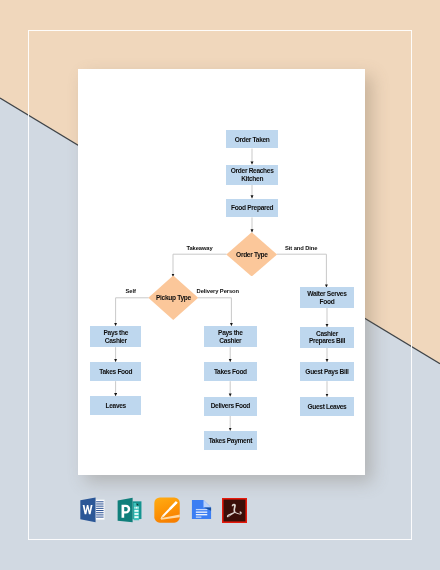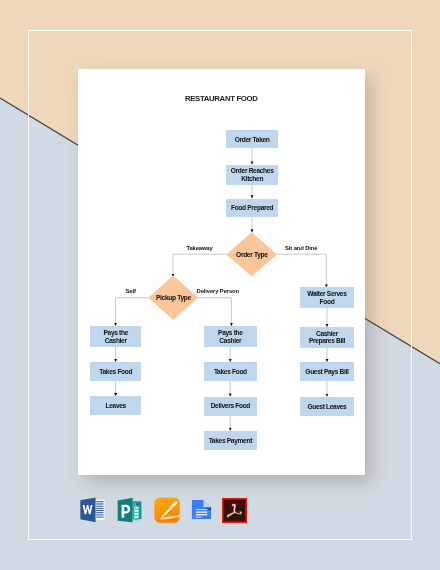--- a/index.html
+++ b/index.html
@@ -70,21 +70,20 @@
   <div class="bg-peach"></div>
   <div class="bg-blue"></div>
   <svg class="bg-diag" viewBox="0 0 440 570">
     <line x1="0" y1="98.0" x2="440" y2="363.8" stroke="#3f4448" stroke-width="1.25"></line>
   </svg>
   <div class="frame"></div>
   <div class="pageshadow"></div>
   <div class="page"></div>
 
   <div class="title">
-    <div>RESTAURANT FOOD</div>
   </div>
 
   <svg class="chart" viewBox="0 0 440 570">
     <defs>
       <marker id="ah" markerWidth="3.5" markerHeight="3.5" refX="3.3" refY="1.75" orient="auto">
         <path d="M0.2 0.28 L3.3 1.75 L0.2 3.22 z" fill="#141414"></path>
       </marker>
     </defs>
     <g stroke="#c9c9c9" stroke-width="1.0" fill="none" marker-end="url(#ah)">
       <path d="M252 148.6 V 164.6"></path>

